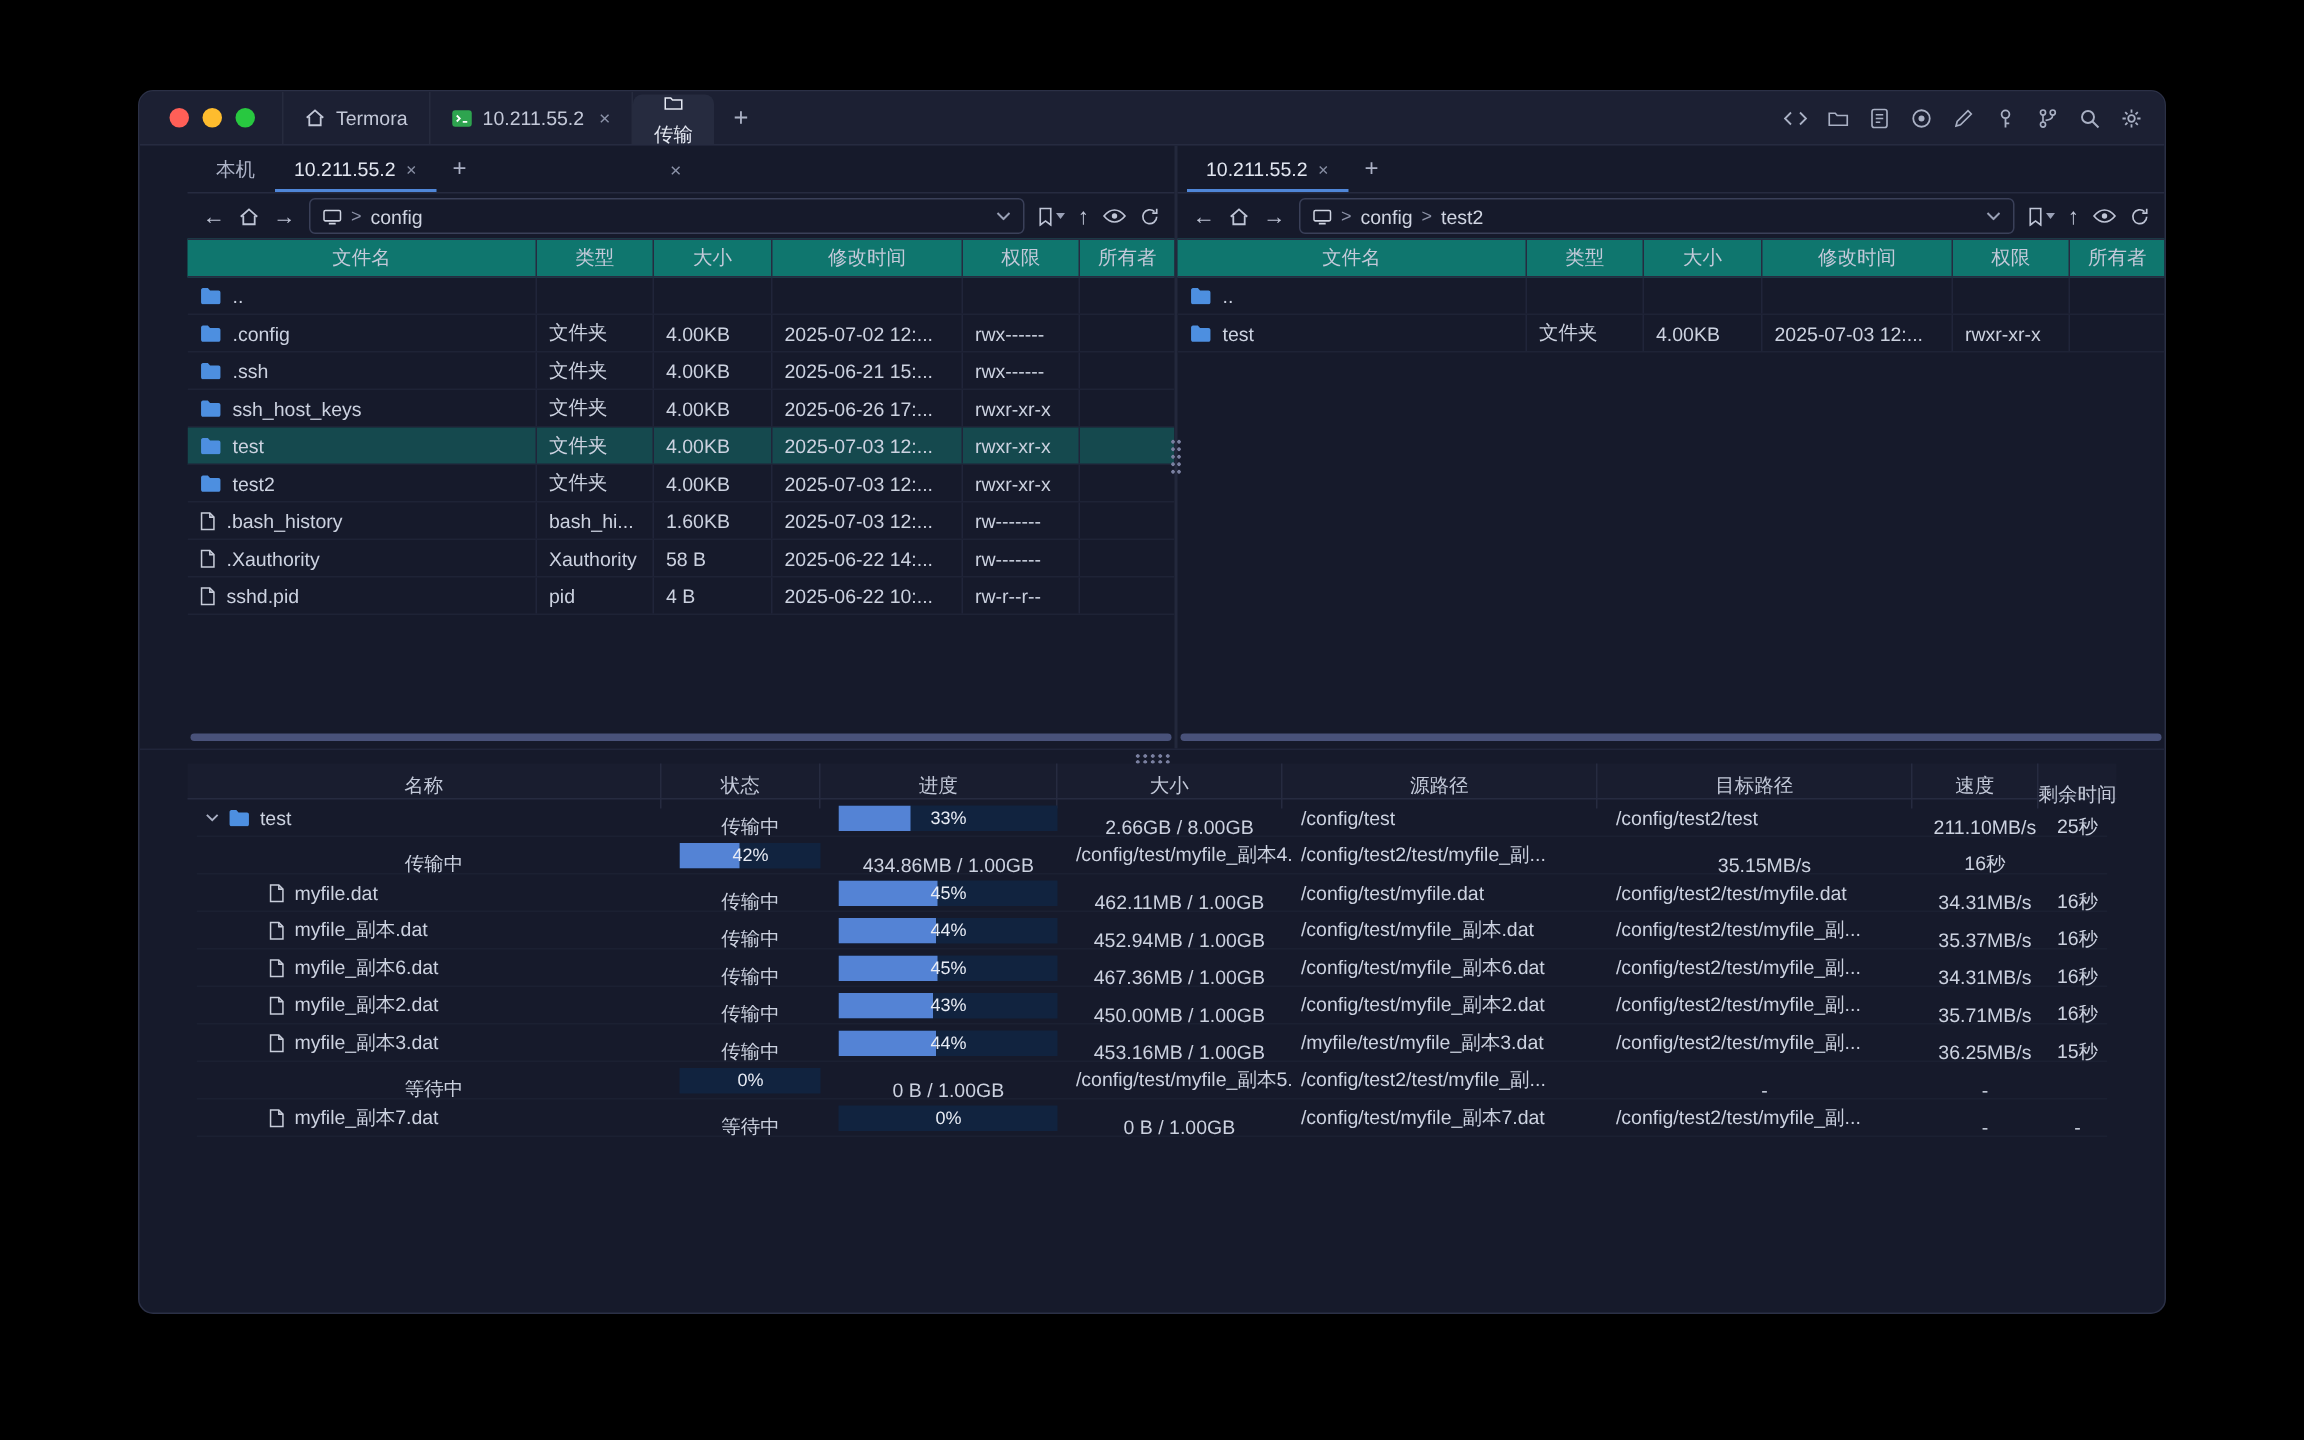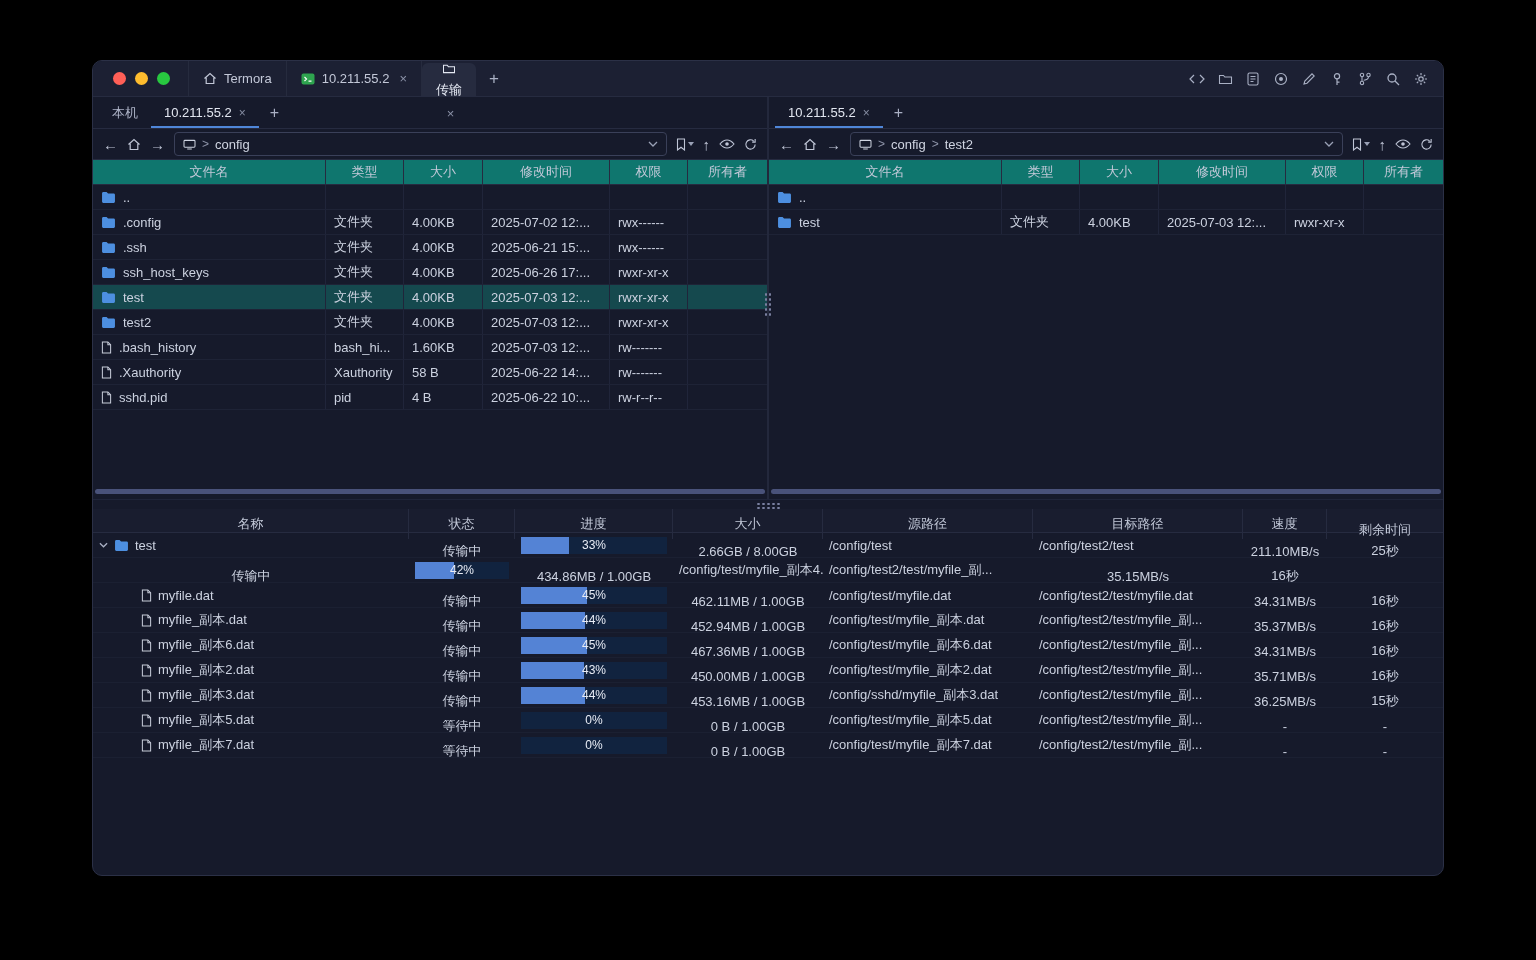--- a/index.html
+++ b/index.html
@@ -27,21 +27,21 @@
   .app-tab.first{ border-left:1px solid #262b3e; }
   .app-tab.active{ background:var(--tab-active); color:#e4e8f2; border-radius:6px 6px 0 0;
     border-right:none; margin-top:2px;flex-direction:column; }
   .tab-x{ color:#8b92a8; font-size:13px; margin-left:3px; }
   .newtab-btn{ display:flex; align-items:center; padding:0 13px; color:#aab0c4; font-size:17px; }
   .tb-icons{ position:absolute; right:14px; top:0; height:100%; display:flex; align-items:center;
     gap:12px; color:#a9b0c4; }
   .tb-icons .ticon{ width:16px; height:16px; display:flex; align-items:center; justify-content:center; }
 
   
-  .panes{ height:402px; display:flex; position:relative; flex:none; }
+  .panes{ height:402px; display:flex; position:relative; flex:none;padding-left:32px; }
   .pane{ flex:1 1 0; min-width:0; display:flex; flex-direction:column; position:relative; }
   .vdivider{ width:2px; background:#23283c; flex:none; position:relative; }
   .v-handle{ position:absolute; left:-3px; top:195px; width:8px; height:24px;
     background-image:radial-gradient(circle,#7a80a0 1px,transparent 1.4px);
     background-size:4px 5px; }
 
   .pane-tabs{ height:32px; display:flex; align-items:stretch; padding-left:6px;
     border-bottom:1px solid var(--line); flex:none; }
   .ptab{ display:flex; align-items:center; gap:7px; padding:0 13px; font-size:13px; color:#aeb4c8; }
   .ptab.active{ color:#e2e6f0; box-shadow:inset 0 -2px 0 var(--accent); }
@@ -76,21 +76,21 @@
   .ficon{ display:flex; align-items:center; flex:none; }
   .hscrollbar{ position:absolute; bottom:5px; left:2px; right:2px; height:5px;
     background:var(--scrollbar); border-radius:3px; }
 
   
   .hsplit{ height:10px; border-top:1px solid var(--cell-line); position:relative; flex:none; }
   .h-handle{ position:absolute; top:2px; left:50%; transform:translateX(-50%); width:24px; height:7px;
     background-image:radial-gradient(circle,#7a80a0 1px,transparent 1.4px); background-size:5px 4px; }
 
   
-  .transfer{ flex:1 1 auto; display:flex; flex-direction:column; min-height:0; }
+  .transfer{ flex:1 1 auto; display:flex; flex-direction:column; min-height:0;align-items:center; }
   .t-grid{ display:grid; grid-template-columns:316px 106px 158px 150px 210px 210px 84px minmax(0,1fr); }
   .theader{ height:24px; border-bottom:1px solid var(--line); background:#191d2f; flex:none; }
   .theader .hcell{ display:flex; align-items:center; justify-content:center; font-size:13px;
     color:var(--header-text); border-right:1px solid var(--line); }
   .theader .hcell:last-child{ border-right:none;margin-top:12px; }
   .tbody{ flex:1 1 auto; overflow:hidden; }
   .trow{ height:25px; border-bottom:1px solid #1b2032; }
   .trow .cell{ display:flex; align-items:center; font-size:13px; color:#ccd2e0;
     white-space:nowrap; overflow:hidden; padding:0 6px; }
   .tname{ gap:6px; padding-left:6px; }
@@ -695,36 +695,26 @@
       <span>myfile_副本3.dat</span>
     </div>
     <div class="cell c-center">传输中</div>
     <div class="cell progress-cell">
       <div class="pbar">
         <div class="pfill" style="width: 44%;"></div>
         <span class="plabel">44%</span>
       </div>
     </div>
     <div class="cell c-center">453.16MB / 1.00GB</div>
-    <div class="cell">/config/sshd/myfile_副本3.dat</div>
+    <div class="cell">/myfile/test/myfile_副本3.dat</div>
     <div class="cell">/config/test2/test/myfile_副...</div>
     <div class="cell c-center">36.25MB/s</div>
     <div class="cell c-center">15秒</div>
   </div>
         <div class="trow t-grid">
-    <div class="cell tname lv1">
-
-      <span class="ficon icon-file">
-        <svg viewBox="0 0 12 14" width="11" height="13">
-                <path d="M1.5 1h6l3 3v9h-9z" fill="none" stroke="#c8cdda" stroke-width="1.1"></path>
-                <path d="M7.5 1v3h3" fill="none" stroke="#c8cdda" stroke-width="1.1"></path>
-              </svg>
-      </span>
-      <span>myfile_副本5.dat</span>
-    </div>
     <div class="cell c-center">等待中</div>
     <div class="cell progress-cell">
       <div class="pbar">
         <div class="pfill" style="width: 0%;"></div>
         <span class="plabel">0%</span>
       </div>
     </div>
     <div class="cell c-center">0 B / 1.00GB</div>
     <div class="cell">/config/test/myfile_副本5.dat</div>
     <div class="cell">/config/test2/test/myfile_副...</div>

